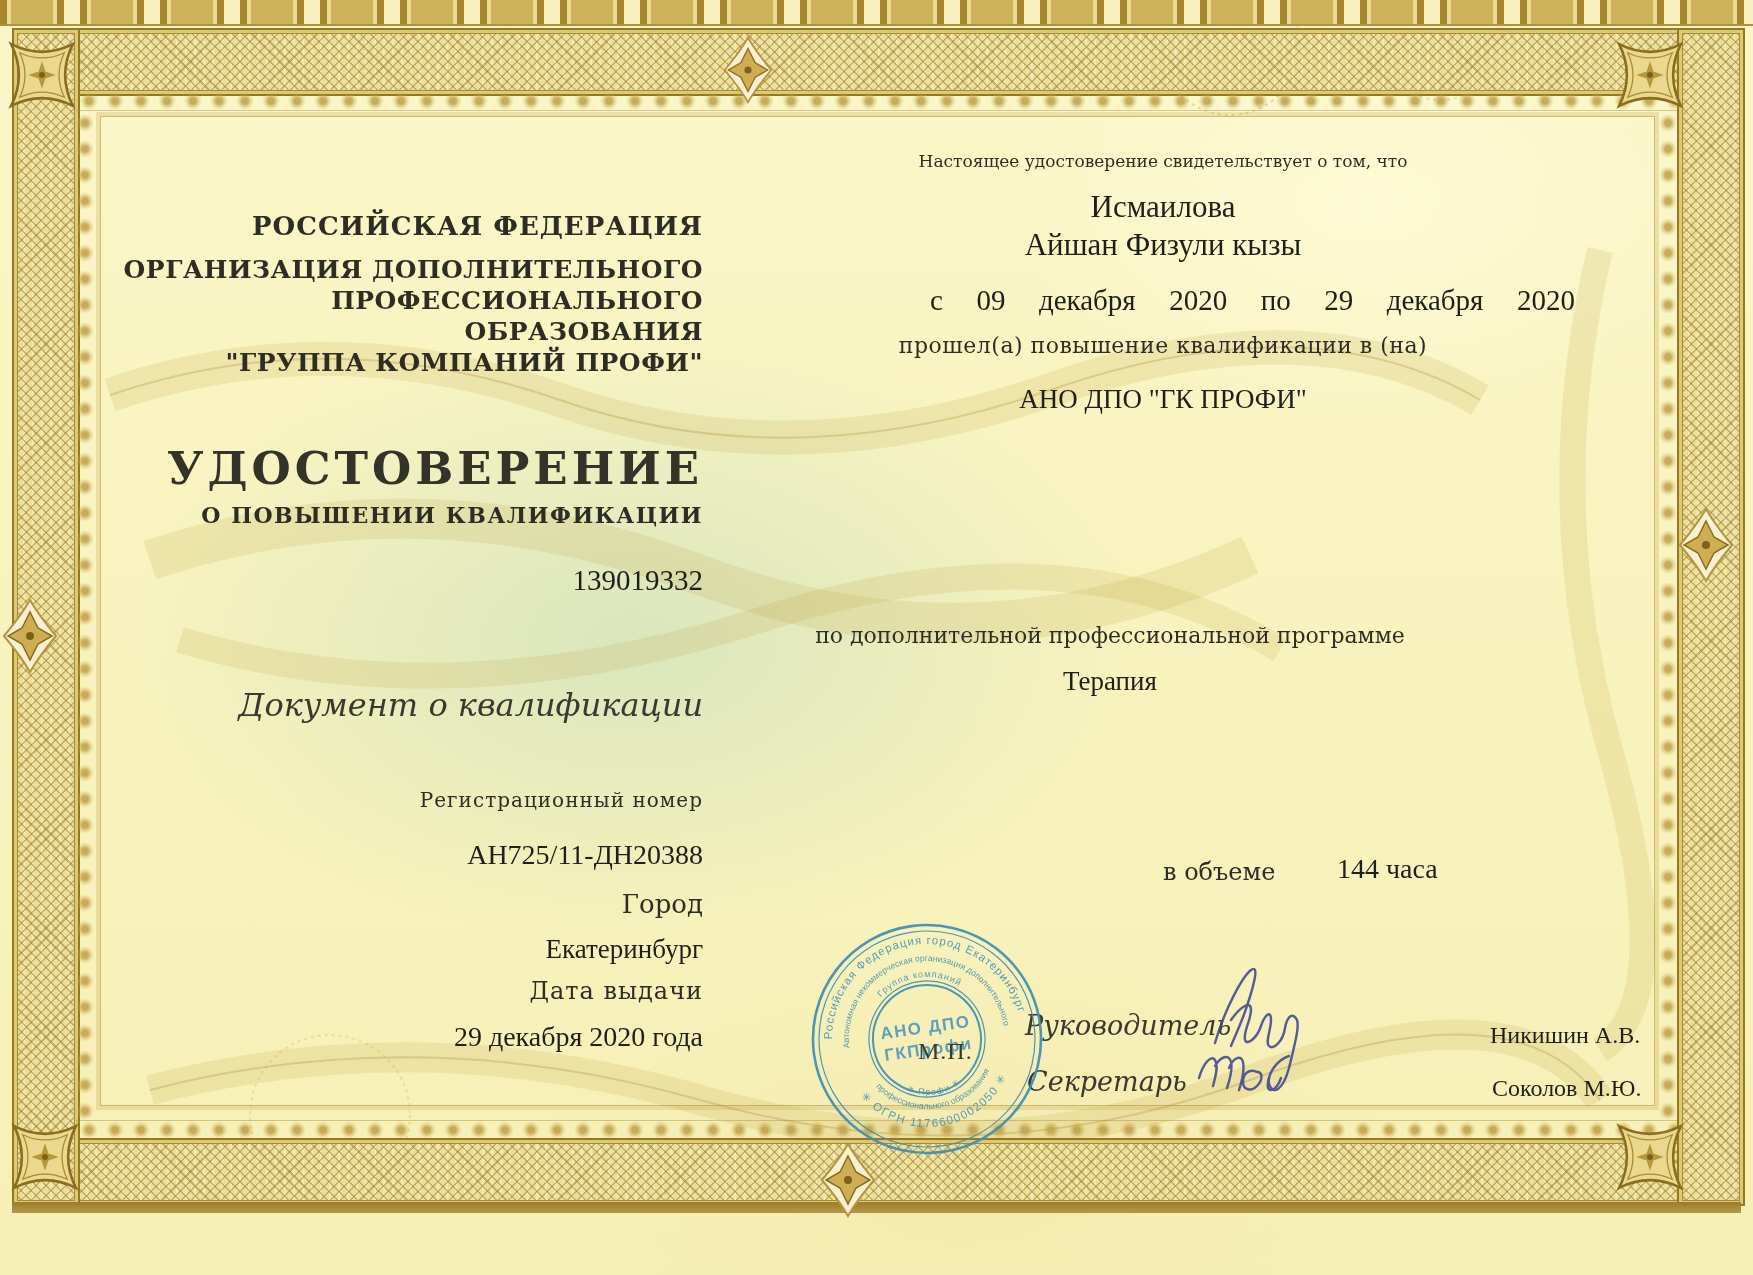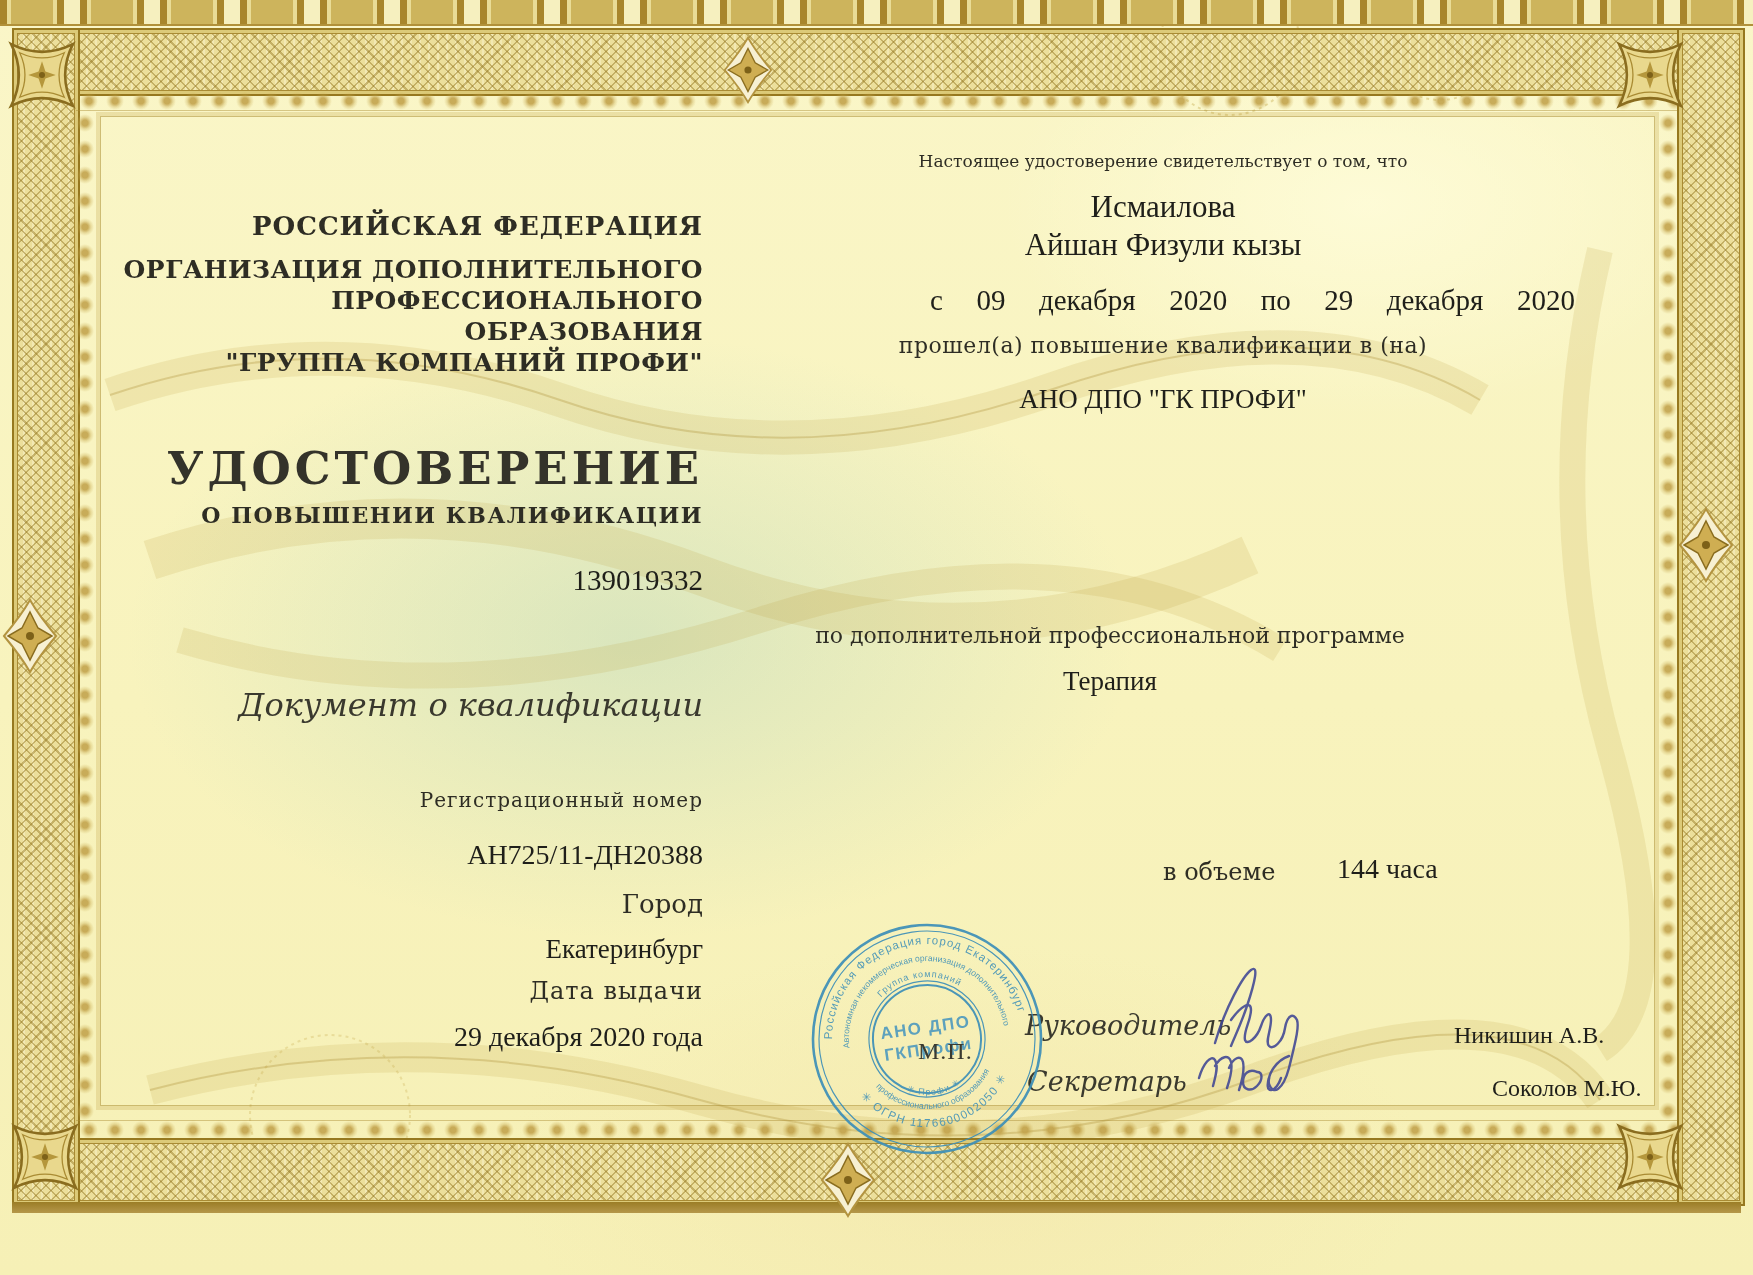--- a/index.html
+++ b/index.html
@@ -67,21 +67,21 @@
   .t-firstname{top:227px;font-size:31px;}
   .t-period{left:930px;top:284px;width:645px;display:flex;justify-content:space-between;font-size:29px;z-index:3;}
   .t-action{top:333px;font-size:22px;letter-spacing:.5px;}
   .t-institution{top:384px;font-size:27px;}
   .t-proglabel{left:810px;width:600px;top:623px;font-size:22px;}
   .t-program{left:810px;width:600px;top:666px;font-size:27px;}
   .t-vollabel{left:1163px;top:858px;font-size:24px;}
   .t-volume{left:1337px;top:853px;font-size:28px;}
   .t-headlabel{left:1025px;top:1010px;font-size:27px;}
   .t-seclabel{left:1027px;top:1066px;font-size:27px;}
-  .t-headname{left:1454px;top:1022px;font-size:24px;}
+  .t-headname{left:1490px;top:1022px;font-size:24px;}
   .t-secname{left:1492px;top:1075px;font-size:24px;}
   .t-mp{left:918px;top:1038px;font-size:24px;color:#3a3a30;z-index:4;letter-spacing:1px;}
   .textlayer{z-index:3;}
   .stamp{left:807px;top:919px;width:240px;height:240px;z-index:3;transform:rotate(-8deg);opacity:.92;}
   .sig{left:1185px;top:948px;width:160px;height:170px;z-index:4;}
   .wm{left:0;top:0;width:1753px;height:1275px;z-index:0;}
 </style>
 </head>
 <body>
 

